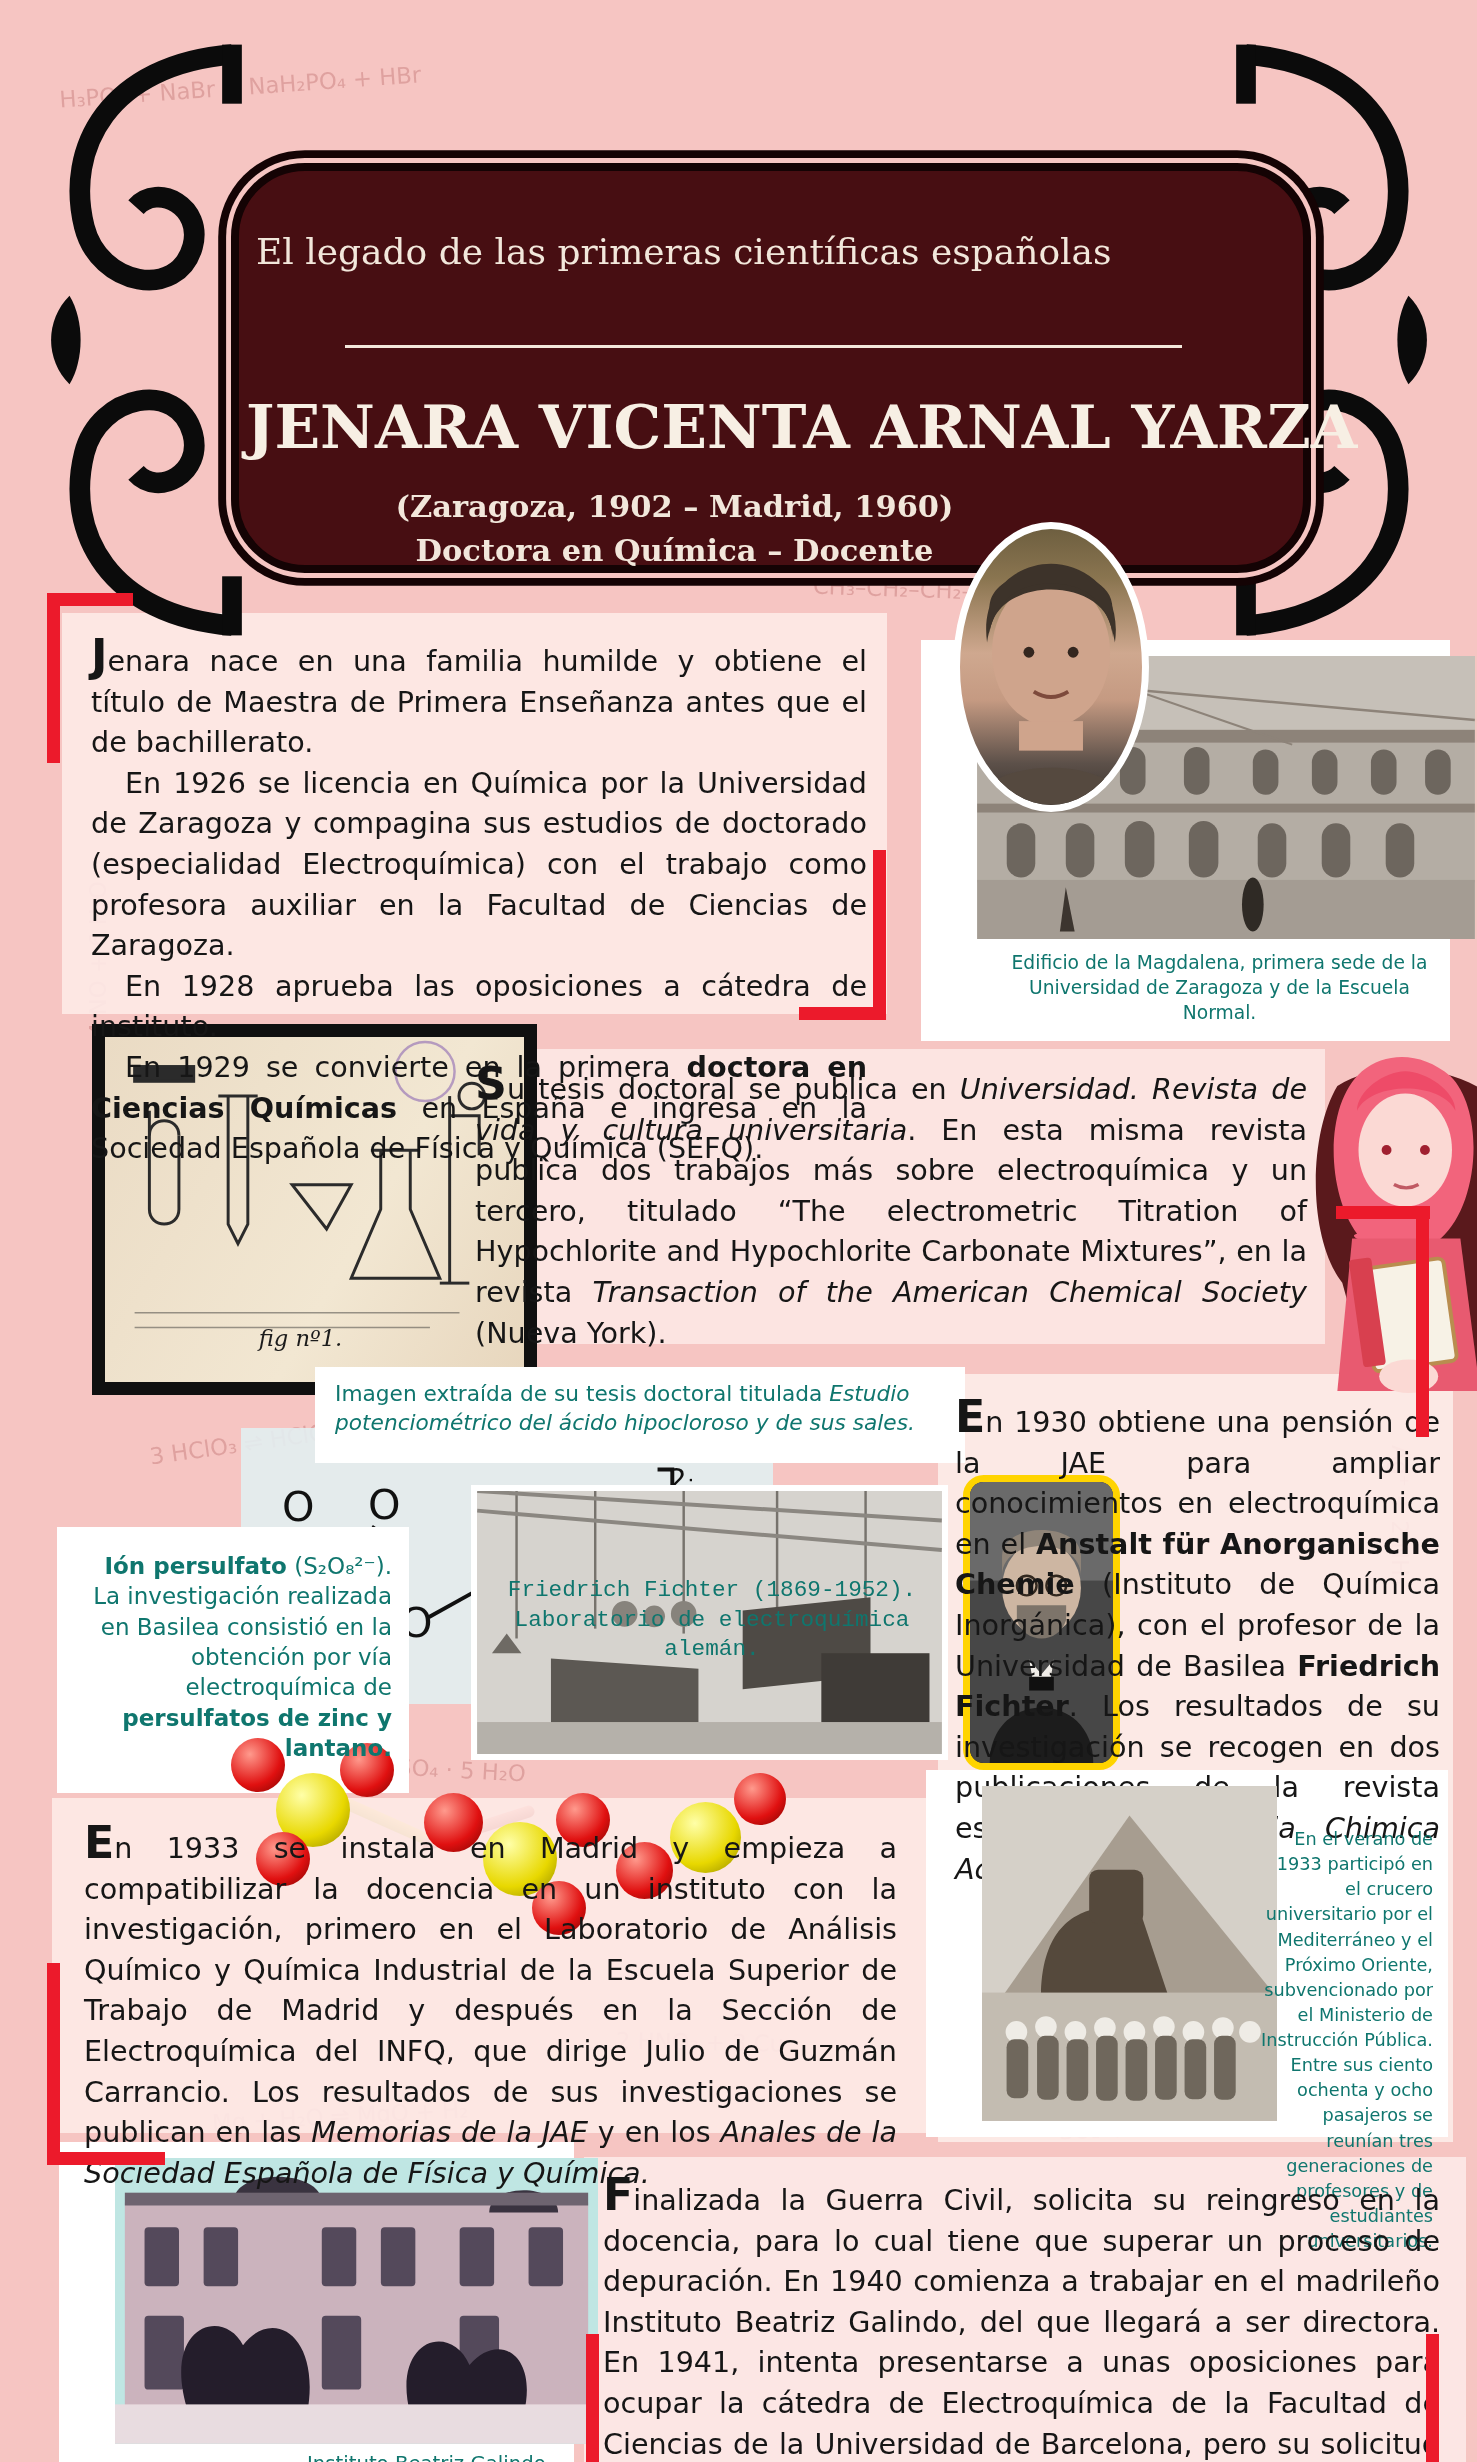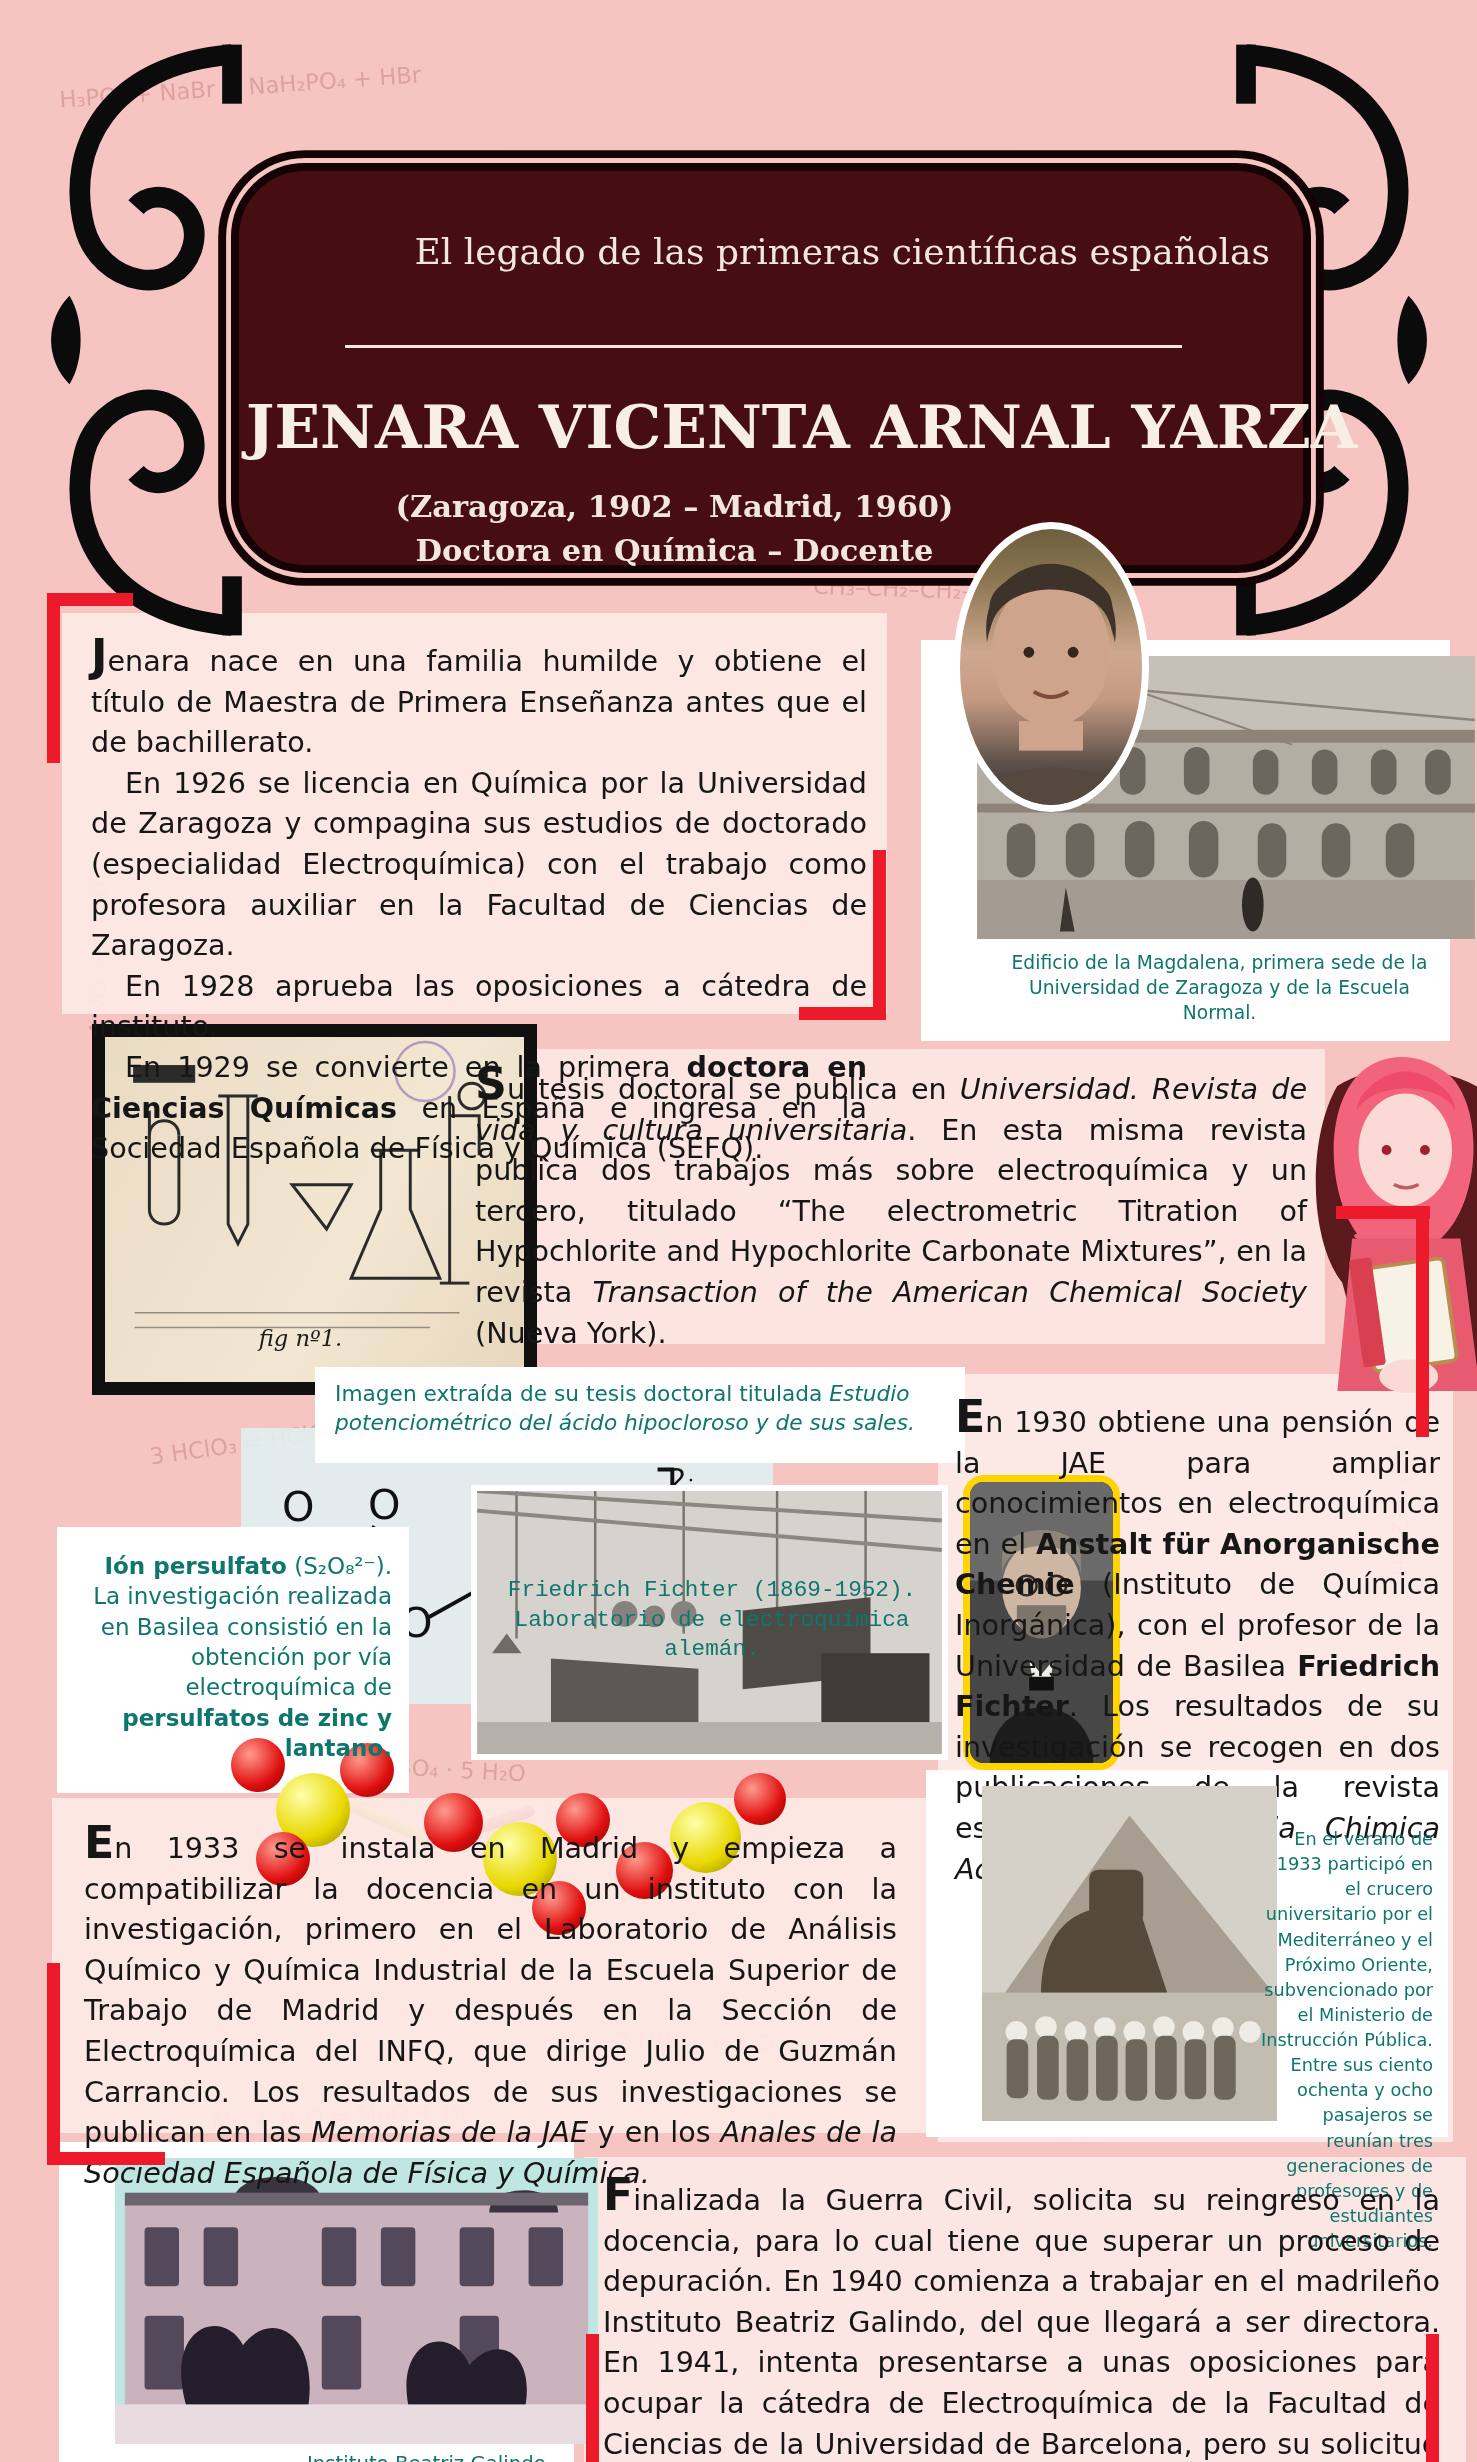--- a/index.html
+++ b/index.html
@@ -12,21 +12,21 @@
   .bgf2{left:148px;top:1418px;transform:rotate(-8deg);}
   .bgf3{left:163px;top:1751px;transform:rotate(3deg);}
   .bgf4{left:1059px;top:2113px;transform:rotate(-2deg);}
   .bgf5{left:616px;top:2029px;transform:rotate(1deg);}
   .bgf6{left:212px;top:2103px;transform:rotate(-3deg);}
   .bgf12{left:1330px;top:1502px;transform:rotate(90deg);}
   .bgf13{left:19.7px;top:946px;transform:rotate(-90deg);}
   
   .plaque{position:absolute;left:231px;top:163px;width:1064px;height:394px;background:#470e12;
           border:8.9px solid #140304;border-radius:74px;z-index:3;box-shadow:0 0 0 4.9px #f6c5c2,0 0 0 12.8px #140304;}
-  .kicker{position:absolute;left:256px;top:231px;width:1014px;text-align:right;z-index:4;
+  .kicker{position:absolute;left:256px;top:231px;width:1014px;text-align:left;z-index:4;
           font-family:"DejaVu Serif",serif;font-size:36px;color:#f2e7db;}
   .hrule{position:absolute;left:345px;top:345px;width:837px;height:3.4px;background:#f2e7db;z-index:4;}
   .title{position:absolute;left:246px;top:392px;width:1034px;text-align:center;z-index:4;white-space:nowrap;
          font-family:"DejaVu Serif",serif;font-weight:bold;font-size:60px;color:#f7efe4;}
   .dates{position:absolute;left:256px;top:488px;width:837px;text-align:center;z-index:4;
          font-family:"DejaVu Serif",serif;font-weight:bold;font-size:30.5px;color:#f2e7db;}
   .role{position:absolute;left:256px;top:532px;width:837px;text-align:center;z-index:4;
         font-family:"DejaVu Serif",serif;font-weight:bold;font-size:30.5px;color:#f2e7db;}
   .portrait{position:absolute;left:953px;top:522px;width:182px;height:276px;border-radius:50%;
             border:7.9px solid #fff;z-index:6;overflow:hidden;

